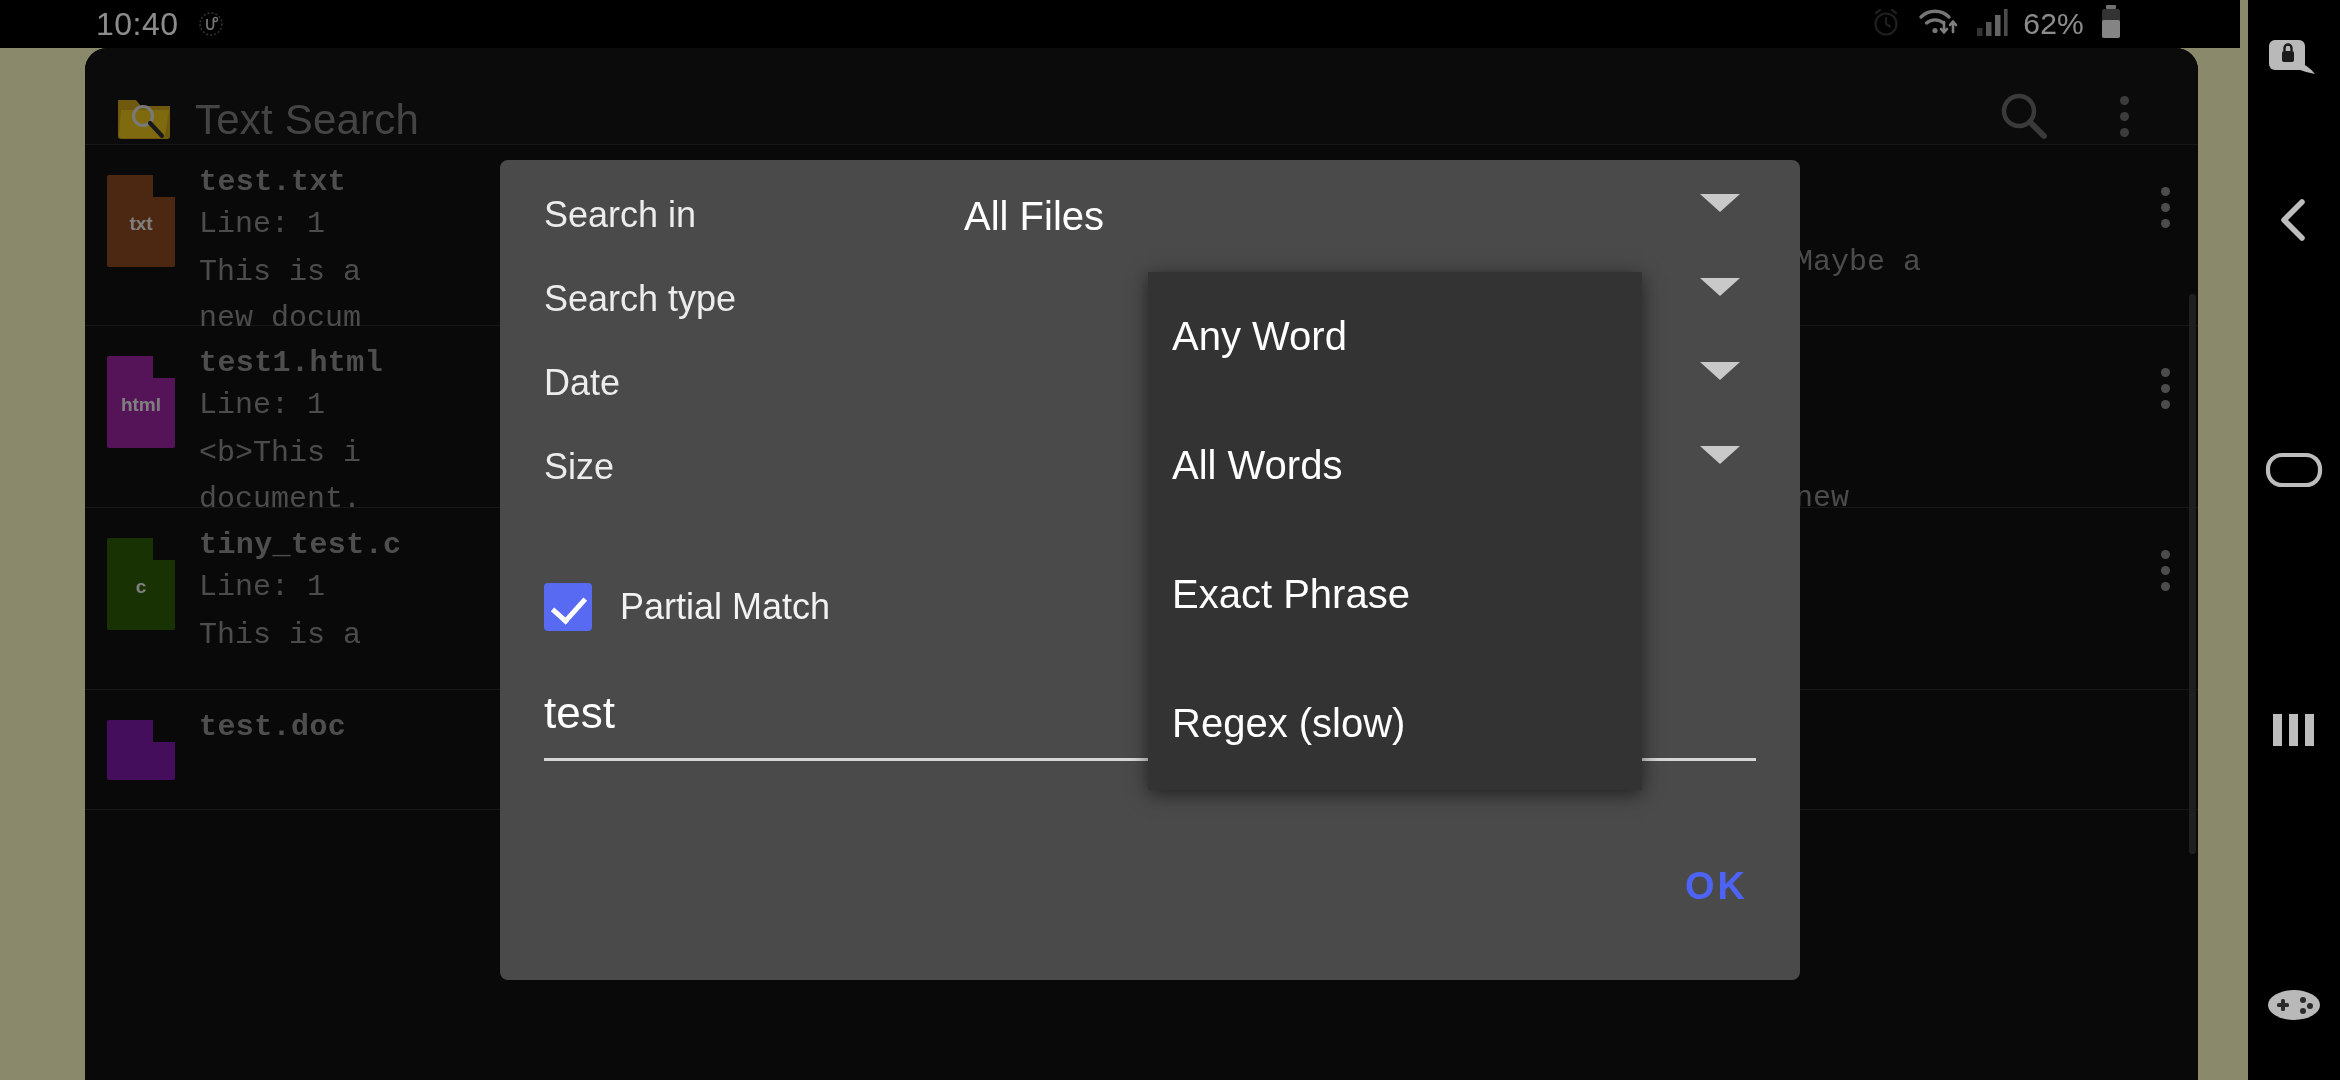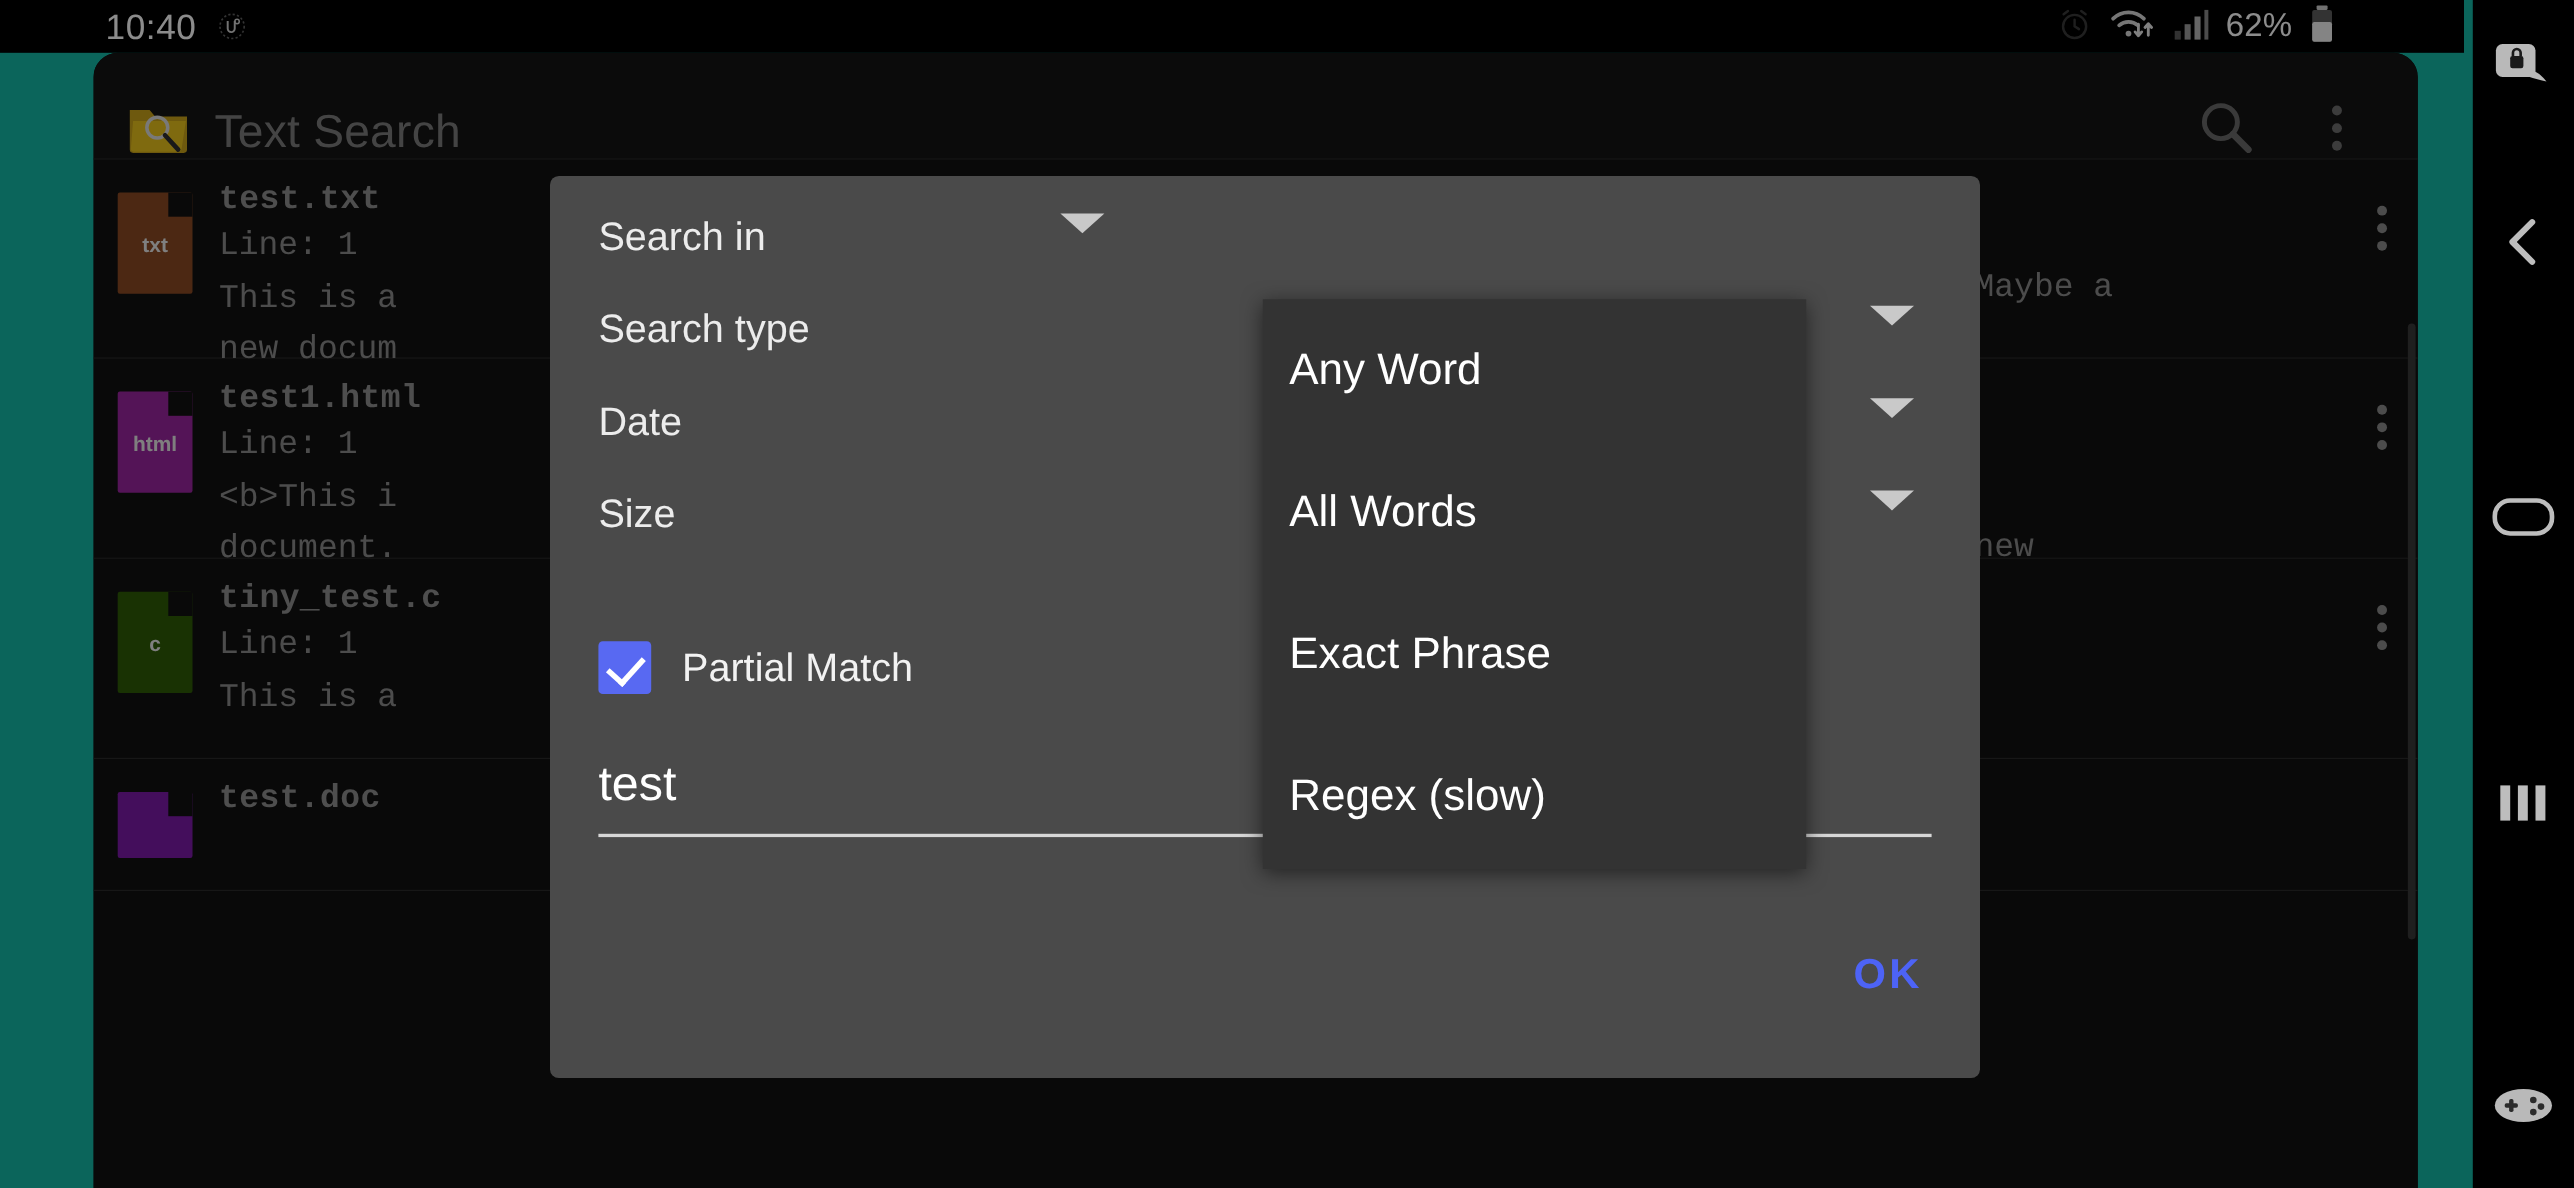--- a/index.html
+++ b/index.html
@@ -9,21 +9,21 @@
     background: #000;
     overflow: hidden;
     font-family: "Liberation Sans", sans-serif;
   }
 
   
   #screen {
     position: relative;
     width: 2340px;
     height: 1080px;
-    background: #14b8a6;
+    background: #fef9c3;
   }
 
   
   #status-bar {
     position: absolute;
     left: 0; top: 0;
     width: 2240px; height: 48px;
     background: #000000;
     display: flex;
     align-items: center;
@@ -481,20 +481,21 @@
       <div id="list-scrollbar"></div>
     </div>
   </div>
 
   <div id="scrim"></div>
 
   <div id="dialog">
 
     <div class="opt-row">
       <span class="opt-label">Search in</span>
+      <span class="opt-value">All Files</span>
       <span class="opt-caret"></span>
     </div>
 
     <div class="opt-row">
       <span class="opt-label">Search type</span>
       <span class="opt-value"></span>
       <span class="opt-caret"></span>
     </div>
 
     <div class="opt-row">

